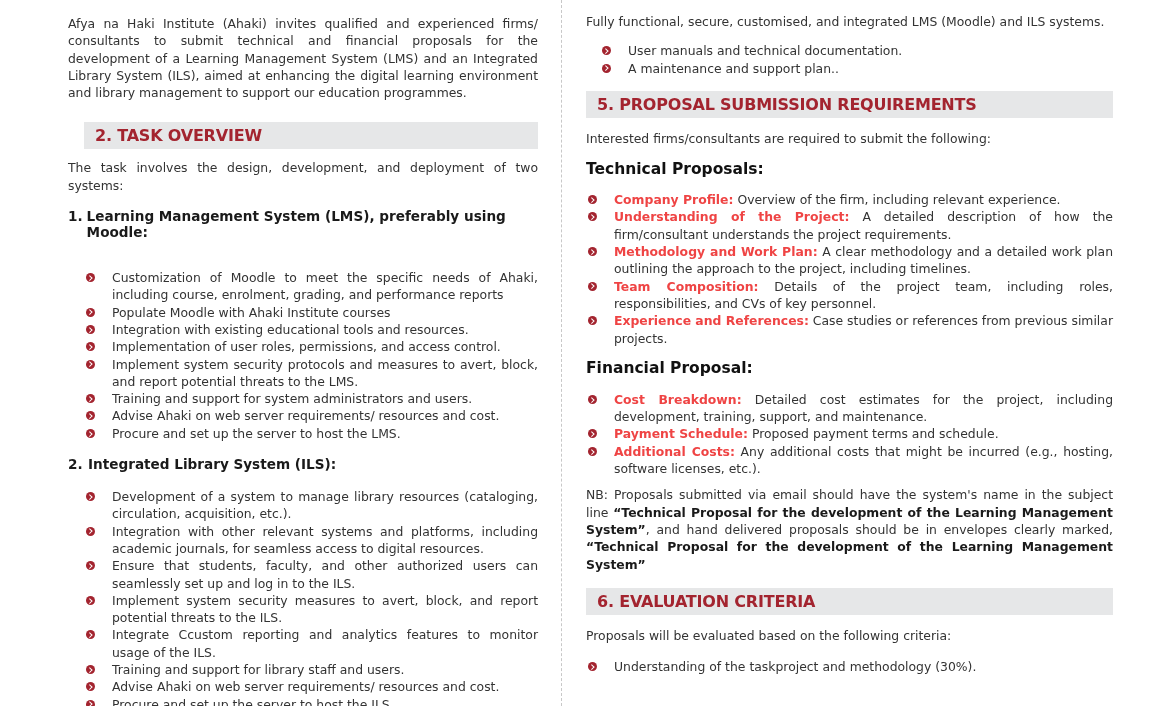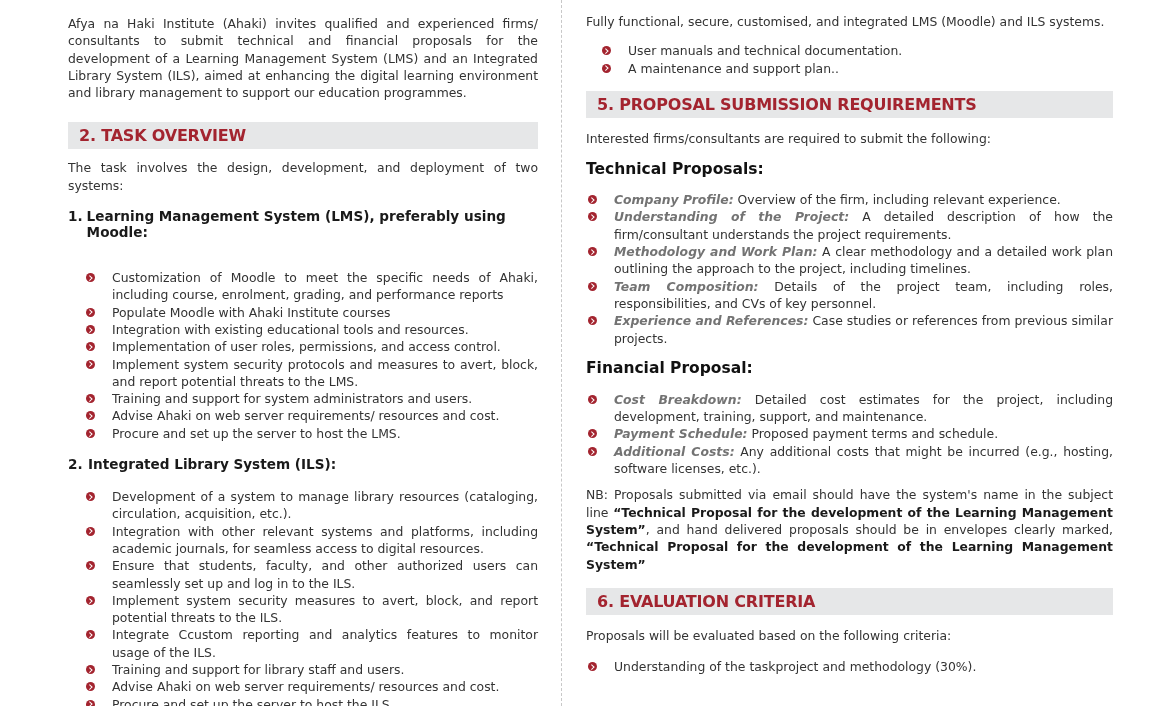--- a/index.html
+++ b/index.html
@@ -37,32 +37,32 @@
   .bullet-icon {
     position: absolute; top: 4px; width: 9px; height: 9px; border-radius: 50%;
     background: #a3242f; display: flex; align-items: center; justify-content: center;
   }
   .col-left .bullet-icon { left: 18px; }
   .col-right .bullet-icon { left: 2px; }
   .bullet-icon::after {
     content: ""; width: 2.5px; height: 2.5px; border-right: 1.3px solid #fff; border-top: 1.3px solid #fff;
     transform: rotate(45deg); margin-left: -1.5px;
   }
-  .lbl { font-weight: bold; color: #737373; font-style: italic; }
+  .lbl { font-weight: bold; color: #ef4444; }
   .nb b { font-weight: bold; color: #1a1a1a; }
 </style>
 </head>
 <body>
 
 <div class="divider"></div>
 
 <div class="col col-left">
   <p class="para" style="margin-top:-1px;">Afya na Haki Institute (Ahaki) invites qualified and experienced firms/ consultants to submit technical and financial proposals for the development of a Learning Management System (LMS) and an Integrated Library System (ILS), aimed at enhancing the digital learning environment and library management to support our education programmes.</p>
 
-  <div class="section-header" style="margin-top:21px;">
+  <div class="section-header" style="margin-top:21px;margin-left:16px;">
     <span>2. TASK OVERVIEW</span>
   </div>
 
   <p class="para" style="margin-top:10px;">The task involves the design, development, and deployment of two systems:</p>
 
   <div class="sub-heading numbered" style="margin-top:14px;">
     <span class="num">1.</span>
     <span>Learning Management System (LMS), preferably using Moodle:</span>
   </div>
 

